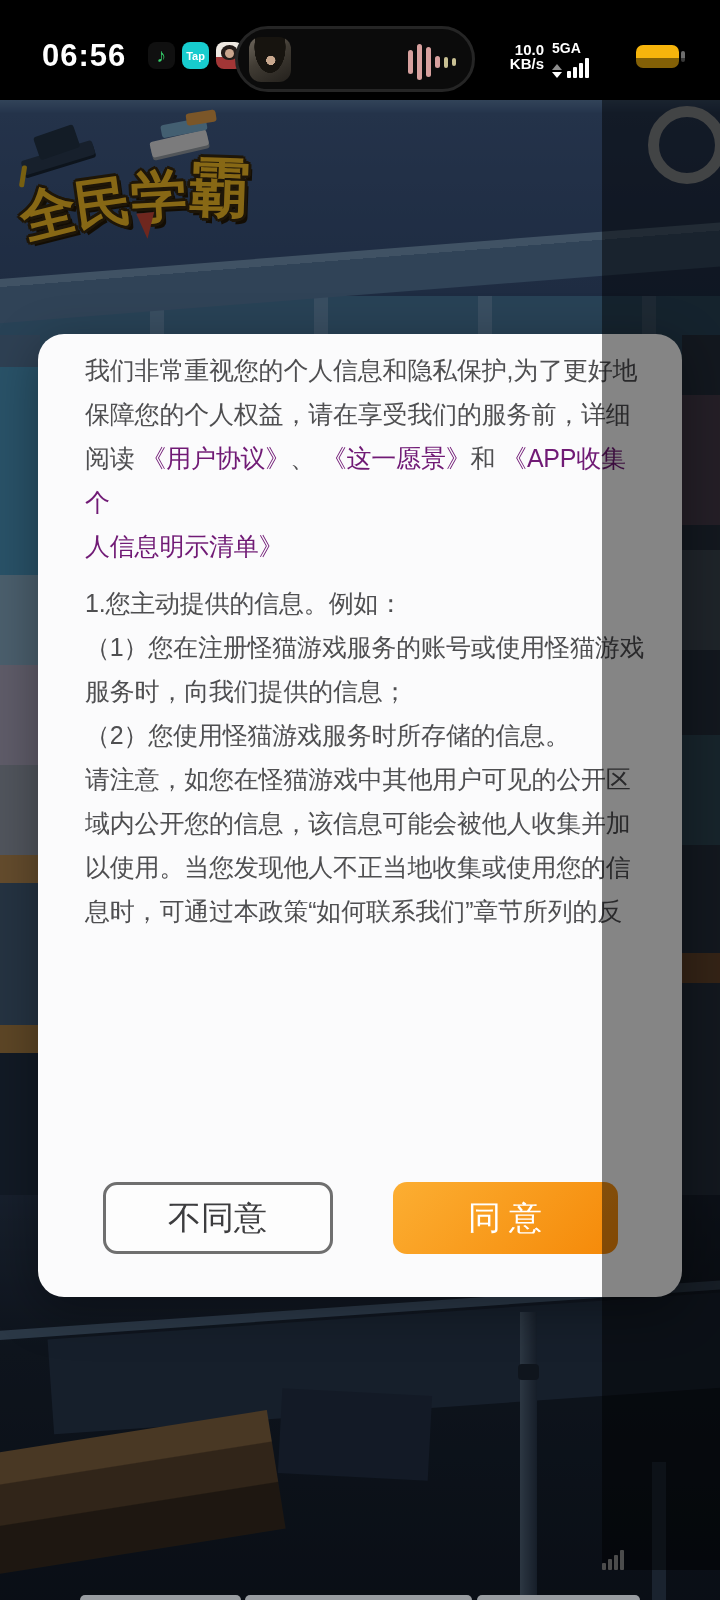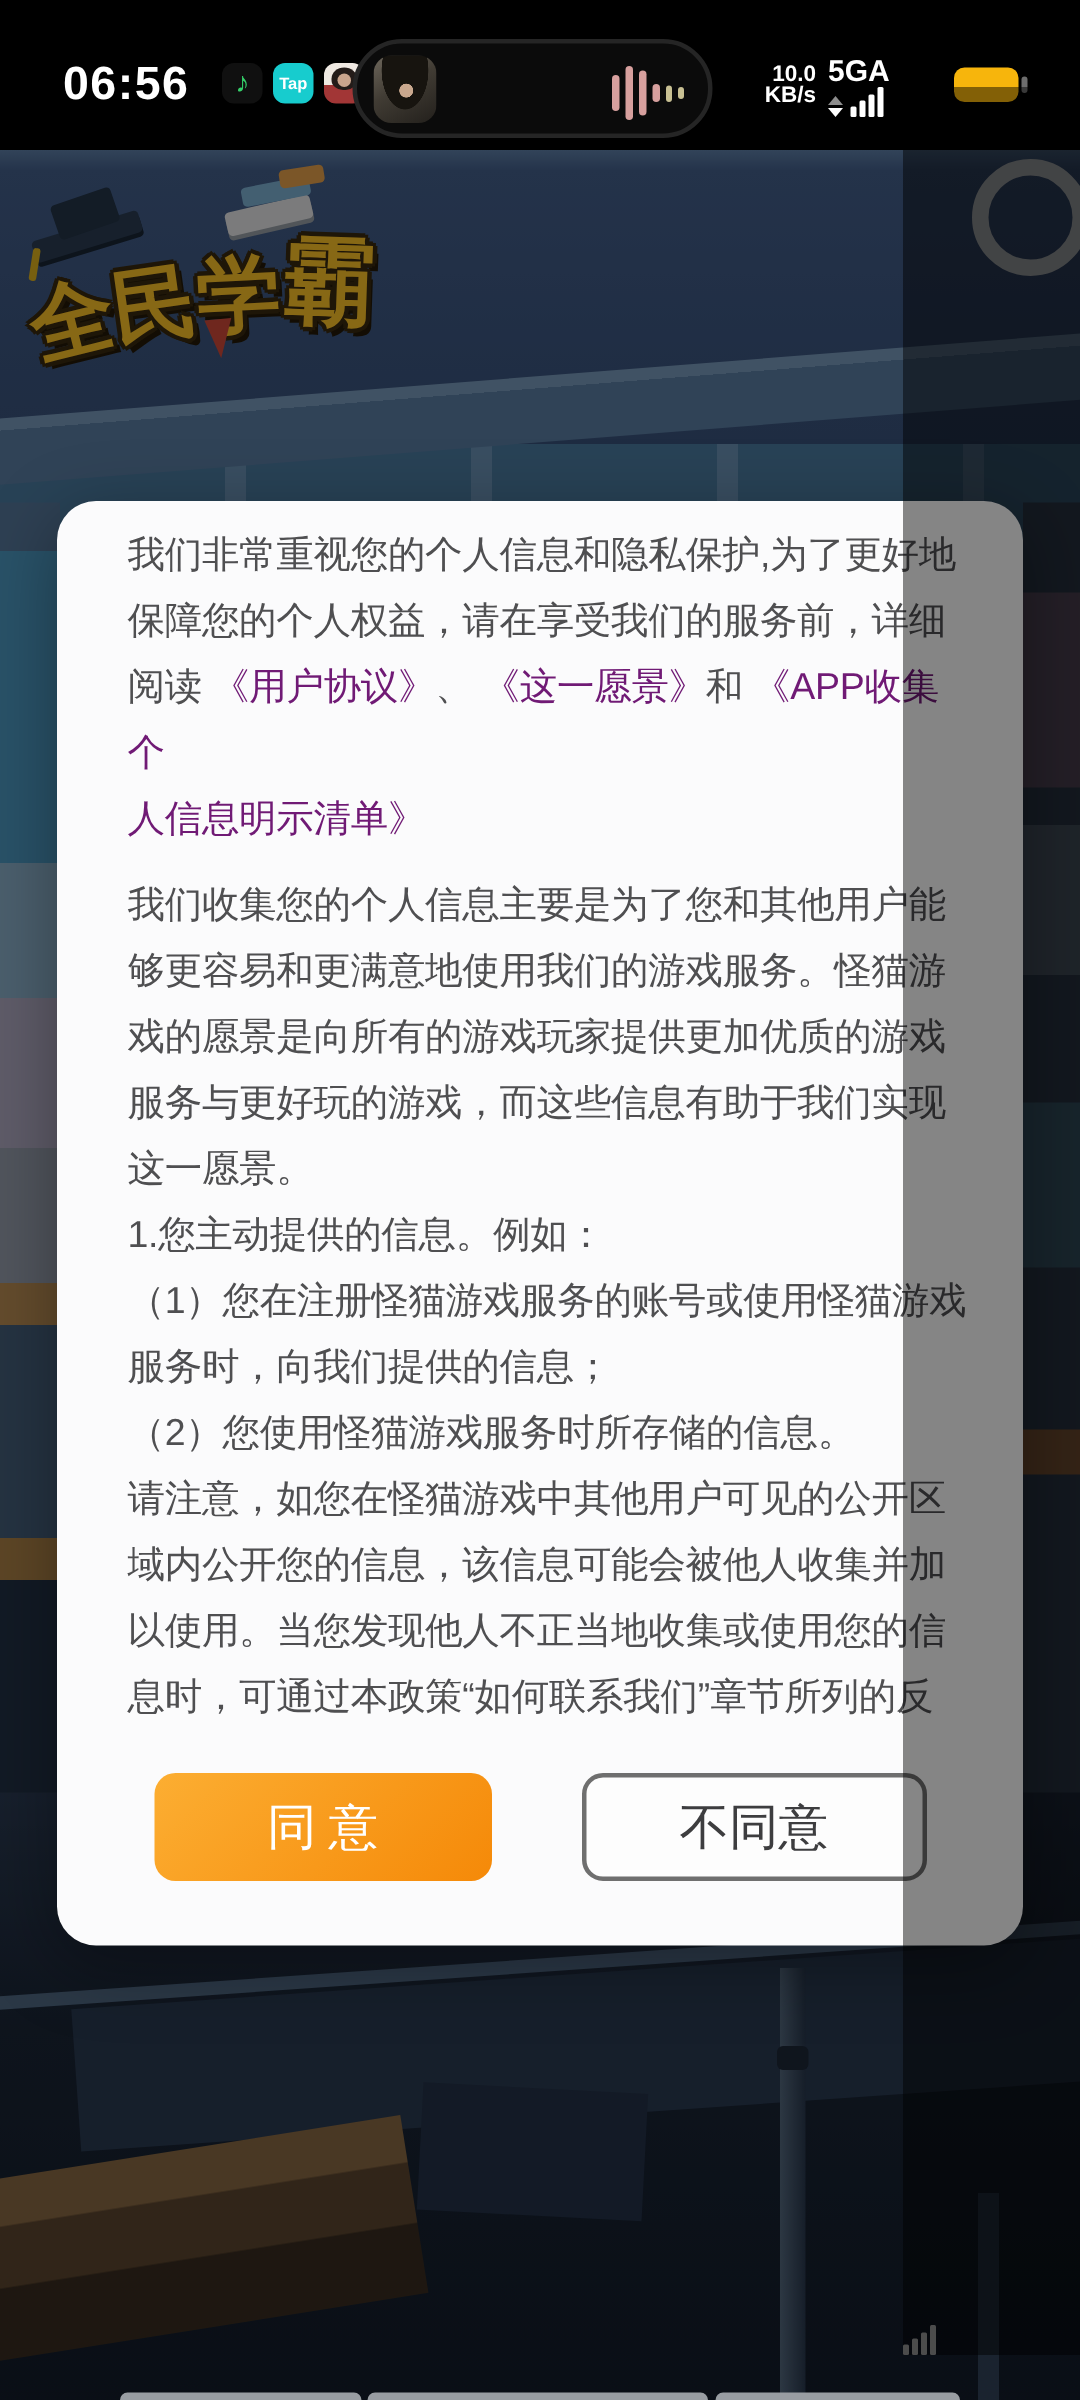--- a/index.html
+++ b/index.html
@@ -20,21 +20,21 @@
     background:
       radial-gradient(circle at 52% 52%, #c9a88e 0 14%, transparent 15%),
       radial-gradient(ellipse at 50% 22%, #17140f 0 52%, transparent 53%),
       linear-gradient(150deg,#6e675c 0%,#413c34 45%,#23201c 100%);}
   .pill-wave{position:absolute;right:16px;top:0;height:66px;display:flex;align-items:center;gap:4px;}
   .wv{width:5px;border-radius:3px;background:#d7a09e;}
   .wv.olive{background:#c8c093;width:4px;}
   
   .sb-speed{position:absolute;left:498px;top:31px;width:46px;color:#fff;font-size:15px;font-weight:700;line-height:14px;text-align:right;}
   .sb-net{position:absolute;left:552px;top:29px;}
-  .sb-net-label{color:#fff;font-size:20px;font-weight:700;line-height:14px;}
+  .sb-net-label{color:#fff;font-size:14px;font-weight:700;line-height:14px;}
   .sb-net-row{display:flex;align-items:flex-end;gap:2px;margin-top:3px;height:20px;}
   .arrows{display:flex;flex-direction:column;gap:2px;margin-right:3px;}
   .tri-up{width:0;height:0;border-left:5px solid transparent;border-right:5px solid transparent;border-bottom:6px solid #8d8d8d;}
   .tri-down{width:0;height:0;border-left:5px solid transparent;border-right:5px solid transparent;border-top:6px solid #fff;}
   .bars{display:flex;align-items:flex-end;gap:2px;}
   .bar{width:4px;border-radius:1px;background:#fff;}
   .bars.dim .bar{background:#4c4c4c;}
   .sb-batt{position:absolute;left:636px;top:33px;width:43px;height:23px;border-radius:7px;background:#F7B50C;}
   .sb-batt::after{content:"";position:absolute;right:-6px;top:6px;width:4px;height:11px;border-radius:2px;background:#6d6d6d;}
   
@@ -192,33 +192,28 @@
   <div class="gesture g1"></div>
   <div class="gesture g2"></div>
   <div class="gesture g3"></div>
 
   <div class="dialog">
     <div class="dlg-body">
       <p class="p-intro"><span>我们非常重视您的个人信息和隐私保护,为了更好地
 保障您的个人权益，请在享受我们的服务前，详细
 阅读 </span><span class="lnk">《用户协议》</span><span>、 </span><span class="lnk">《这一愿景》</span><span>和 </span><span class="lnk">《APP收集个
 人信息明示清单》</span></p>
-      <p style="margin-bottom:0;">我们收集您的个人信息主要是为了您和其他用户能
-够更容易和更满意地使用我们的游戏服务。怪猫游
-戏的愿景是向所有的游戏玩家提供更加优质的游戏
-服务与更好玩的游戏，而这些信息有助于我们实现
-这一愿景。</p>
       <p>1.您主动提供的信息。例如：
 （1）您在注册怪猫游戏服务的账号或使用怪猫游戏
 服务时，向我们提供的信息；
 （2）您使用怪猫游戏服务时所存储的信息。
 请注意，如您在怪猫游戏中其他用户可见的公开区
 域内公开您的信息，该信息可能会被他人收集并加
 以使用。当您发现他人不正当地收集或使用您的信
 息时，可通过本政策“如何联系我们”章节所列的反</p>
     </div>
     <div class="btn-row">
+      <div class="btn btn-disagree">不同意</div>
       <div class="btn btn-agree">同意</div>
-      <div class="btn btn-disagree">不同意</div>
     </div>
   </div>
 
 </div>
 
 </body></html>

